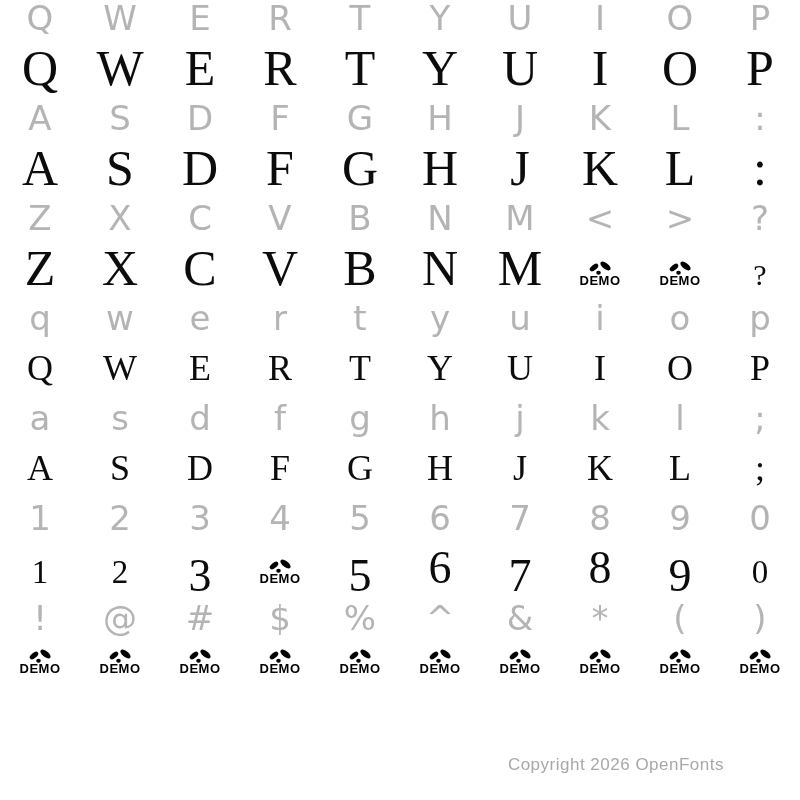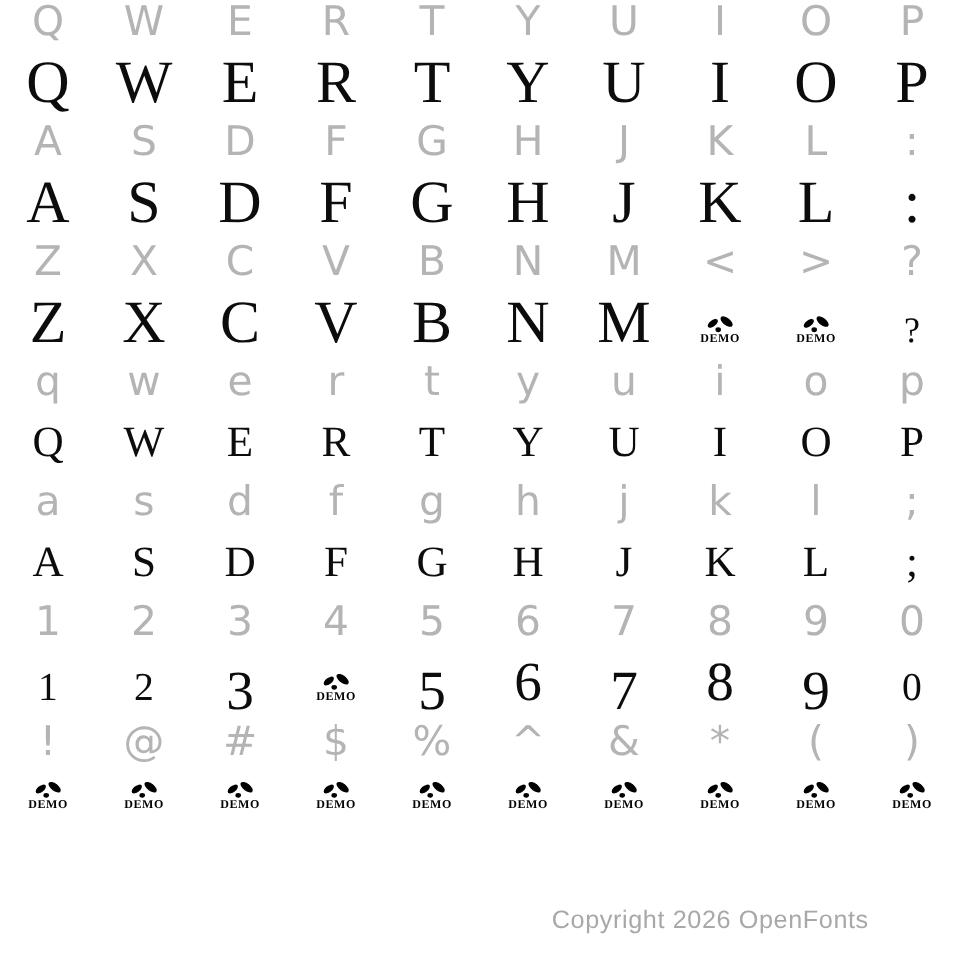--- a/index.html
+++ b/index.html
@@ -25,33 +25,33 @@
   .small   { font-size: 30px; }
   .os-xh   { font-size: 33px; }
   .os-desc { display: inline-block; transform: translateY(8px); }
   .os-asc  { }
 
   
   .demo-glyph { display: inline-block; vertical-align: baseline; line-height: normal; text-align: center; }
   .demo-glyph svg { display: block; margin: 0 auto 1px auto; }
   .demo-label {
     display: block;
-    font-size: 10px;
+    font-size: 13px;
     line-height: 7px;
     font-weight: bold;
     letter-spacing: 0.5px;
     color: #000000;
-    font-family: Liberation Serif, serif;
+    font-family: Liberation Sans, sans-serif;
   }
 
   .copyright {
     position: absolute;
     top: 755px;
     right: 76px;
-    font-size: 21px;
+    font-size: 17px;
     color: #a8a8a8;
     font-family: "Liberation Sans", sans-serif;
     letter-spacing: 0.5px;
   }
 </style>
 </head>
 <body>
 
 <div class="grid">
     <div class="row gray"><span class="cell"><span>Q</span></span><span class="cell"><span>W</span></span><span class="cell"><span>E</span></span><span class="cell"><span>R</span></span><span class="cell"><span>T</span></span><span class="cell"><span>Y</span></span><span class="cell"><span>U</span></span><span class="cell"><span>I</span></span><span class="cell"><span>O</span></span><span class="cell"><span>P</span></span></div>

